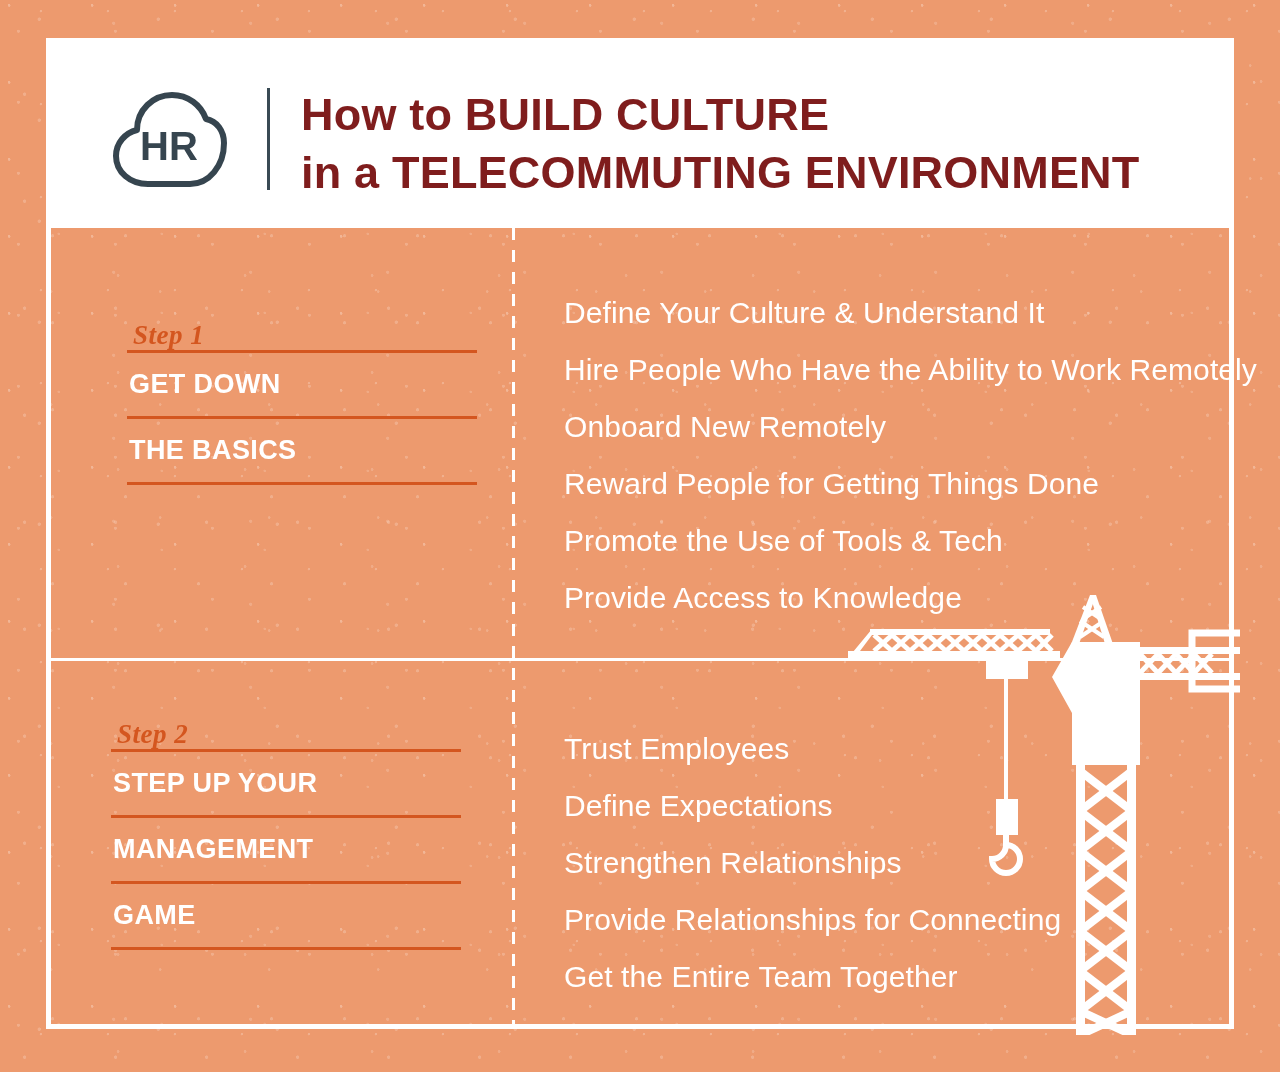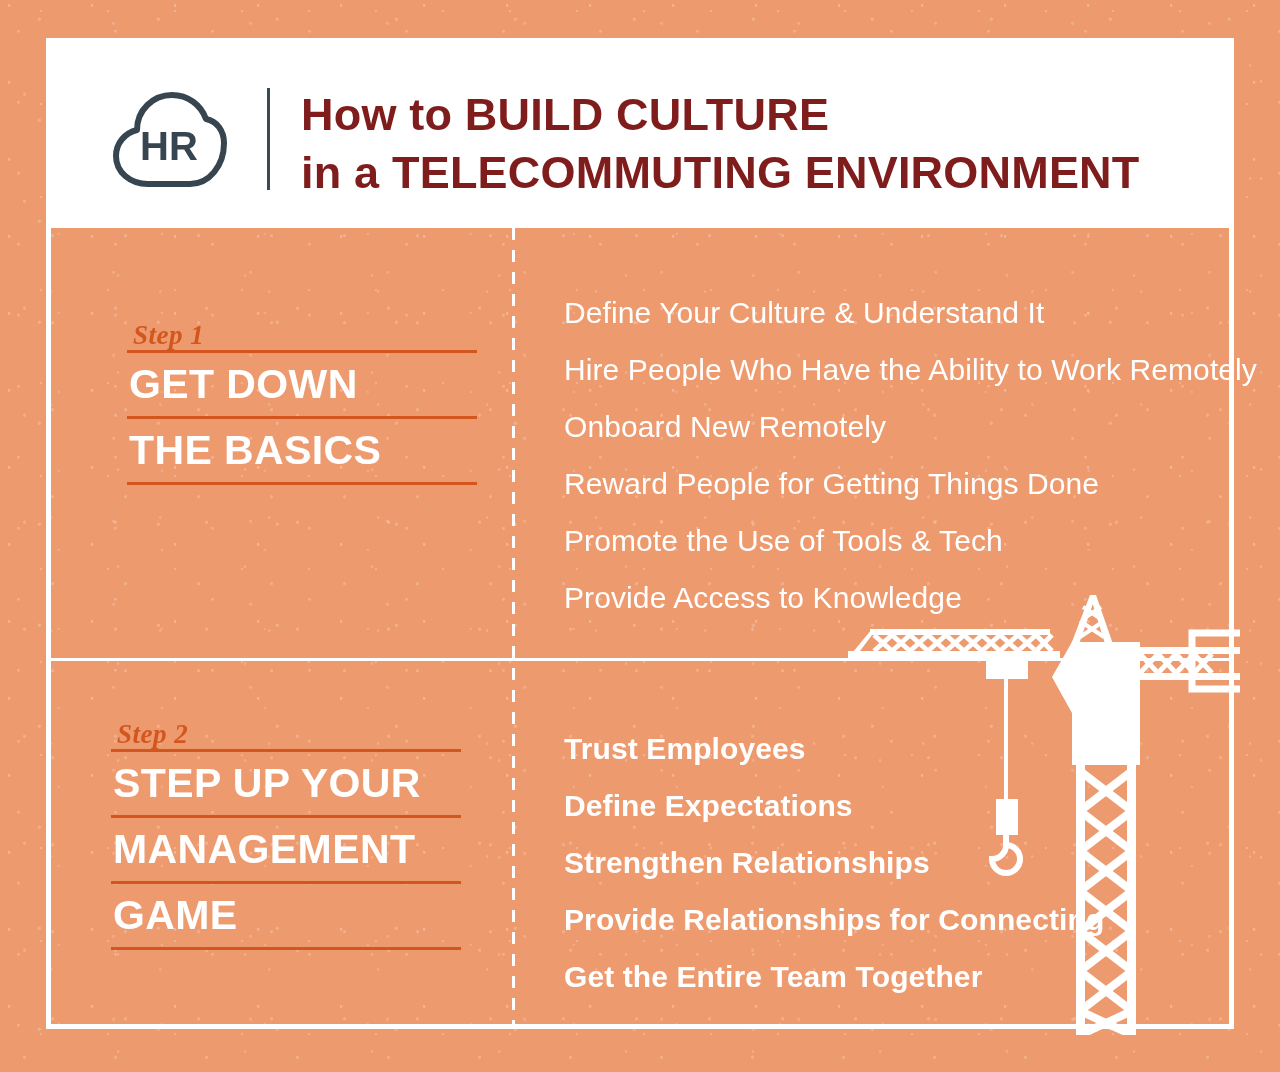--- a/index.html
+++ b/index.html
@@ -104,40 +104,40 @@
     line-height: 30px;
     padding-left: 6px;
   }
   .step-rule {
     height: 3px;
     background: #d4561f;
     width: 350px;
   }
   .step-title-line {
     color: #ffffff;
-    font-size: 41px;
+    font-size: 27px;
     font-weight: bold;
     letter-spacing: .4px;
     line-height: 56px;
     padding: 3px 0 4px 2px;
     white-space: nowrap;
   }
 
   
   .list { position: absolute; left: 564px; }
   #step1-list { top: 284px; }
   #step2-list { top: 720px; }
   .list-item {
     color: #ffffff;
     font-size: 30px;
     line-height: 57px;
     letter-spacing: .1px;
     white-space: nowrap;
   }
-  #step2-list .list-item { line-height: 57px; font-weight: bold; }
+  #step2-list .list-item { line-height: 57px; }
 
   
   #crane {
     position: absolute;
     left: 840px; top: 585px;
     width: 400px; height: 450px;
   }
 </style>
 </head>
 <body>

